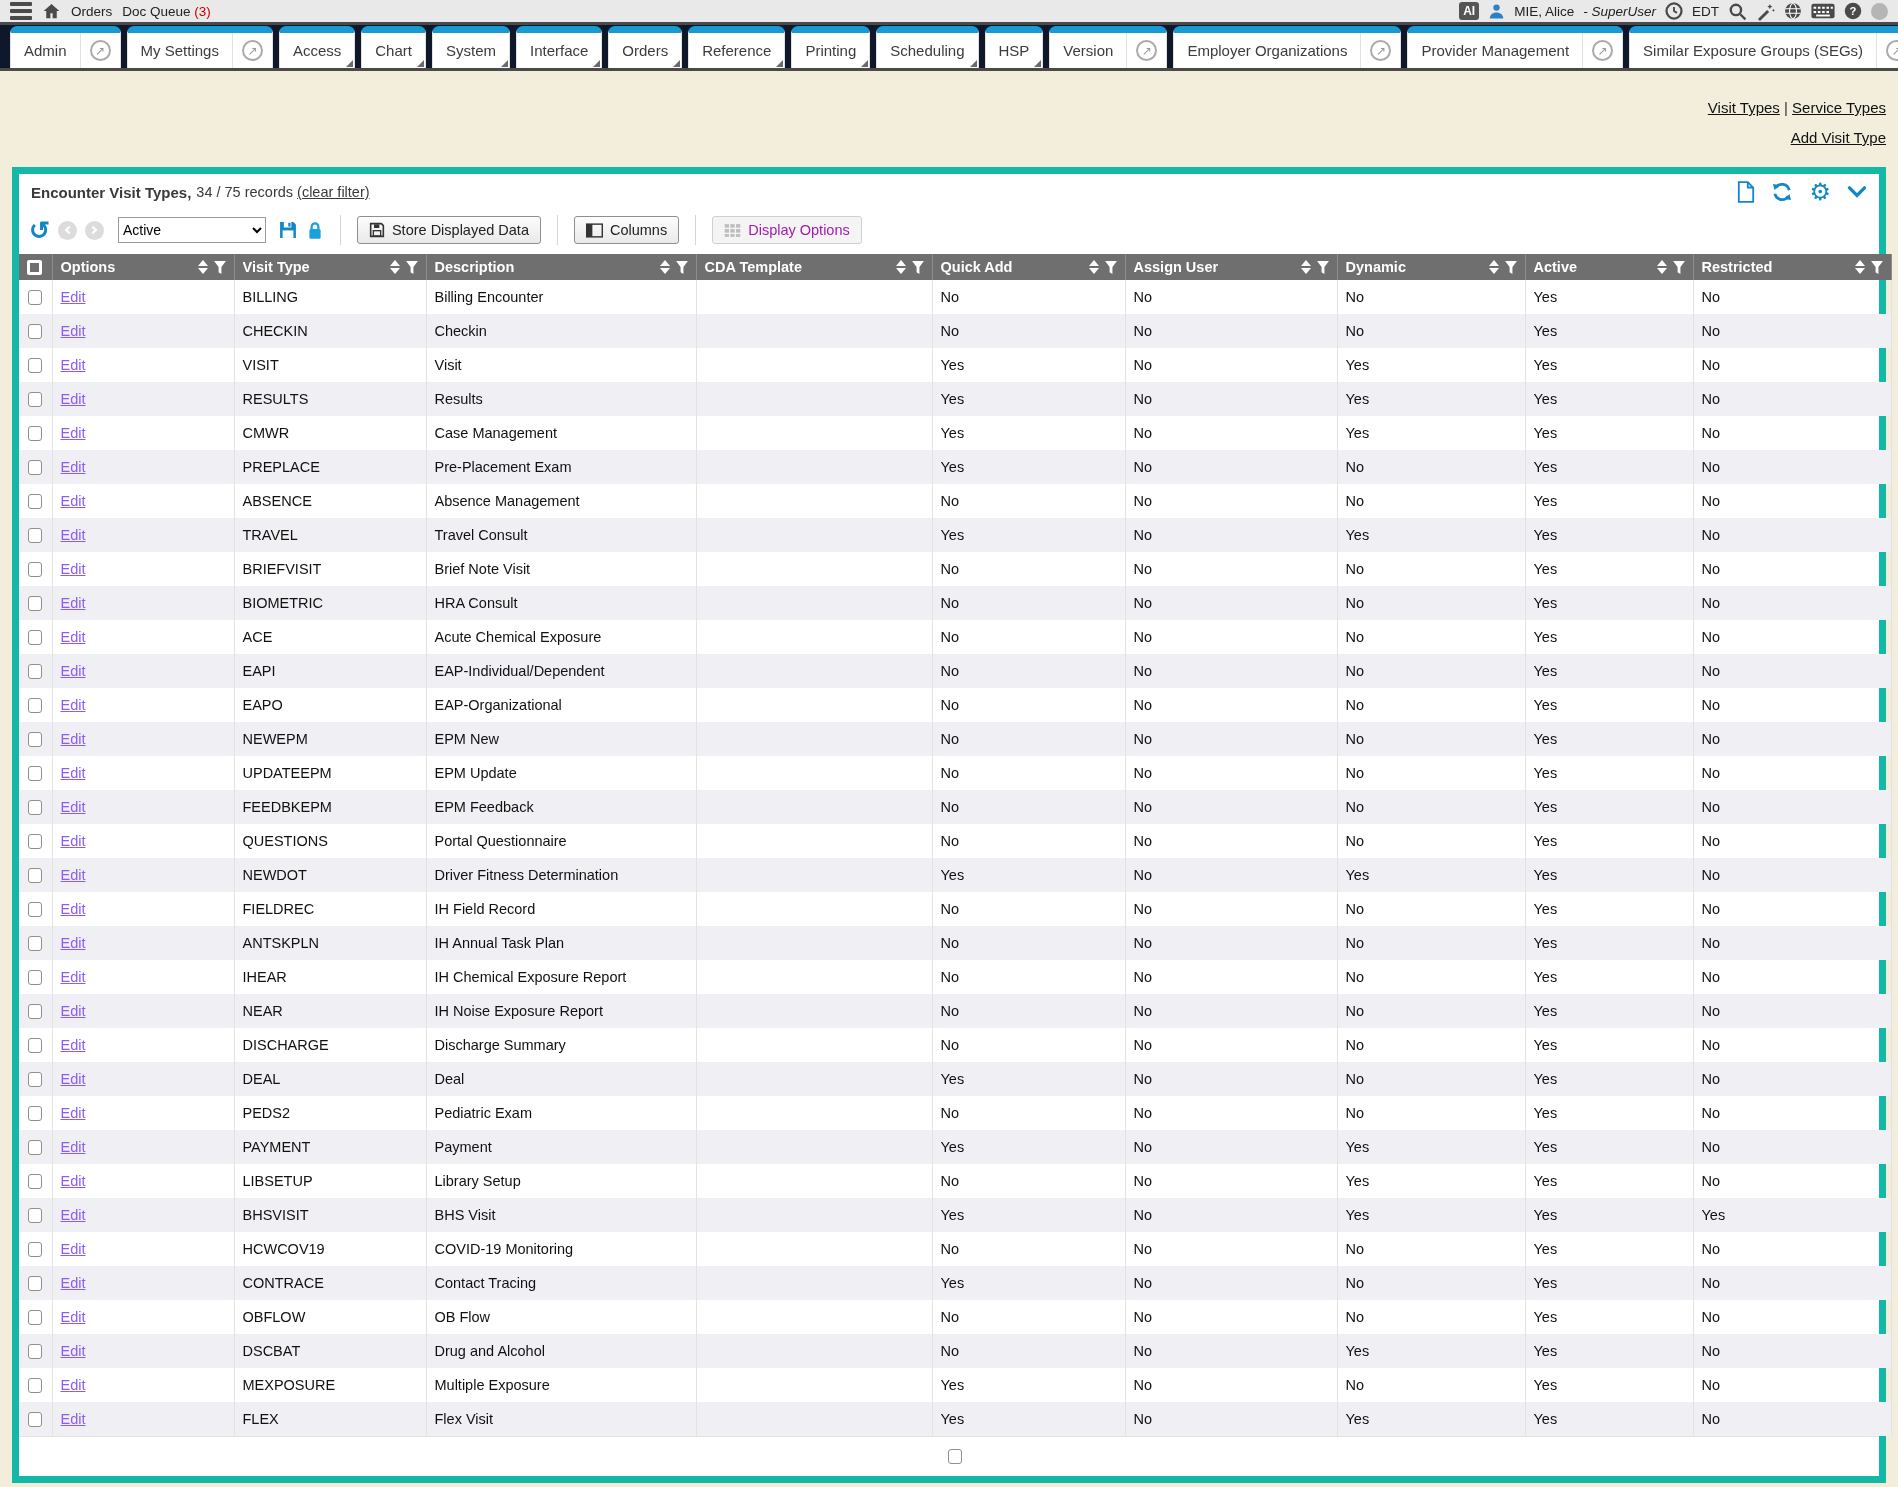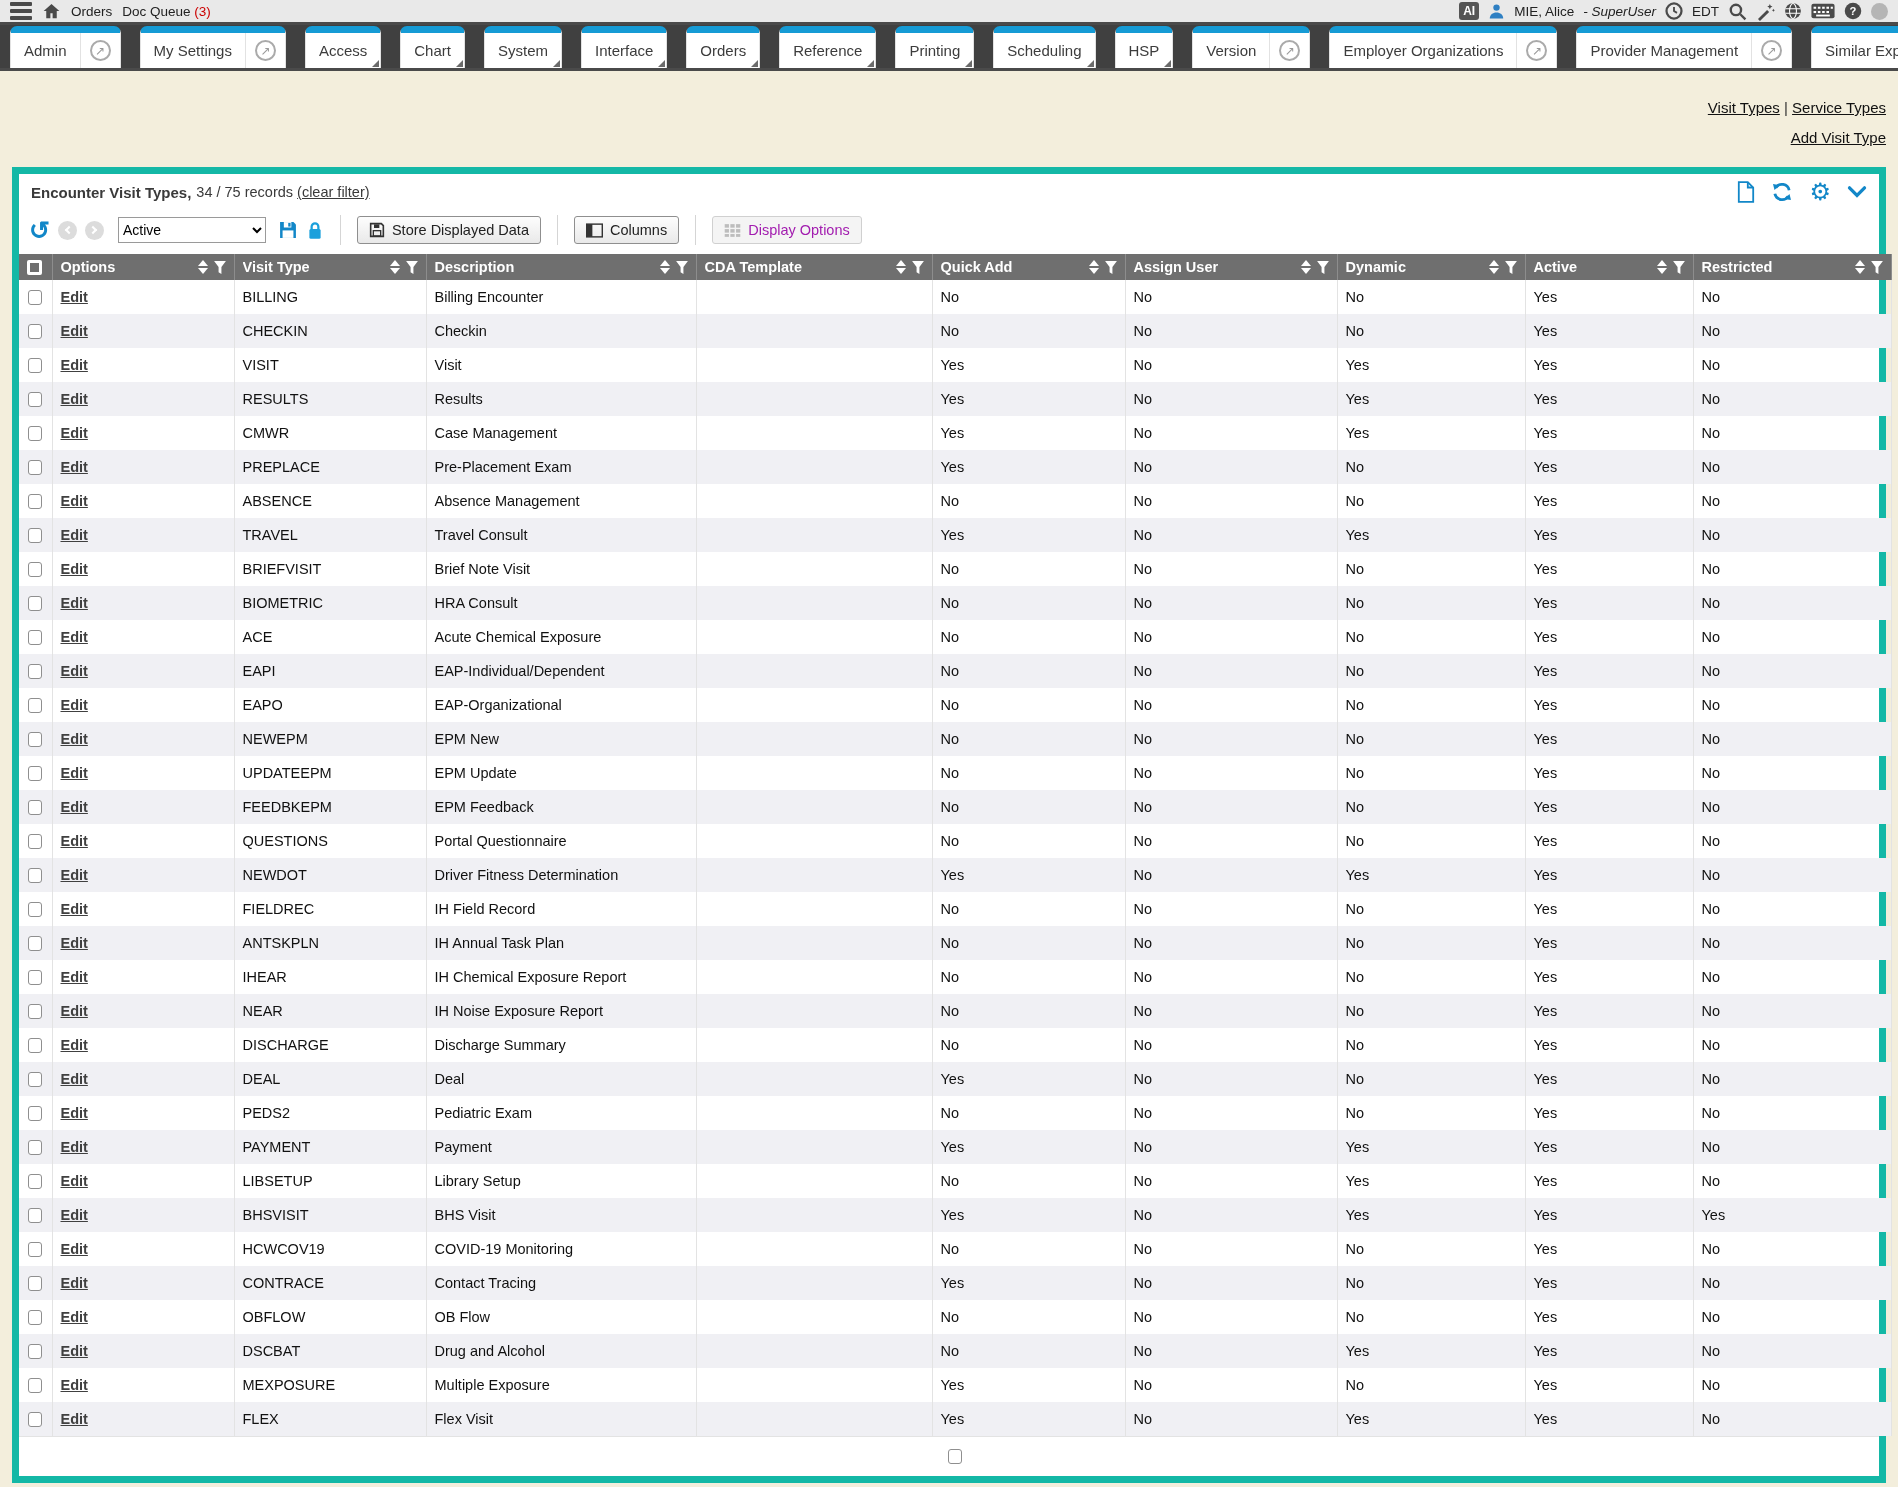--- a/index.html
+++ b/index.html
@@ -16,22 +16,22 @@
   .topbar-right { margin-left:auto; display:flex; align-items:center; gap:9px; }
   .ai-badge { background:#555; color:#fff; font-weight:bold; font-size:12px;
     padding:2px 4px; border-radius:3px; }
   .username { font-size:13.5px; }
   .userrole { font-size:13.5px; font-style:italic; }
   .tz { font-size:13.5px; }
   .icon { display:inline-flex; align-items:center; justify-content:center; }
   .gray-dot { width:17px; height:17px; border-radius:50%; background:#b5b5b5; }
 
   
-  .tabbar { background:#404040; border-bottom:3px solid #4a4a4a;
-    display:flex; align-items:flex-end; gap:19px; padding:4px 10px 0 10px; height:46px; }
+  .tabbar { background:#0f172a; border-bottom:3px solid #4a4a4a;
+    display:flex; align-items:flex-end; gap:6px; padding:4px 10px 0 10px; height:46px; }
   .tab { position:relative; display:flex; align-items:stretch; background:#fff;
     border:1px solid #e2e2e2; border-bottom:none; border-top:7px solid #169bd5;
     border-radius:7px 7px 0 0; height:42px; cursor:pointer; }
   .tab .tab-label { padding:0 13px; font-size:15px; color:#3c3c3c; display:flex; align-items:center; white-space:nowrap; }
   .tab .ext { border-left:1px solid #e2e2e2; padding:0 9px; display:flex; align-items:center; }
   .tab .ext-circle { width:21px; height:21px; border:2px solid #aaa; border-radius:50%;
     color:#999; font-size:12px; display:flex; align-items:center; justify-content:center; }
   .tab.has-dd::after { content:""; position:absolute; right:1px; bottom:1px;
     border-left:7px solid transparent; border-bottom:7px solid #6b6b6b; }
 
@@ -77,21 +77,21 @@
   .sorter .up { border-left:5px solid transparent; border-right:5px solid transparent; border-bottom:6px solid #fff; }
   .sorter .dn { border-left:5px solid transparent; border-right:5px solid transparent; border-top:6px solid #fff; }
   .hdr-checkbox { width:15px; height:15px; background:#fff; border-radius:2px;
     display:flex; align-items:center; justify-content:center; cursor:pointer; }
   .hdr-checkbox i { width:9px; height:9px; background:#6f6f6f; display:block; }
   .grid td { height:34px; padding:0 8px; font-size:14.5px; color:#111;
     border-right:1px solid #e3e3e3; white-space:nowrap; overflow:hidden; }
   .grid tr:nth-child(even) td { background:#f0f0f4; }
   .row-check { width:14px; height:15px; border:1.5px solid #8f8f8f; border-radius:3px;
     background:#fff; display:block; margin:0 auto; cursor:pointer; }
-  .edit-link { color:#404040; text-decoration:underline; cursor:pointer;font-weight:bold; }
+  .edit-link { color:#8b5cf6; text-decoration:underline; cursor:pointer; }
   .grid-footer { height:40px; display:flex; align-items:center; padding-left:11px;
     border-top:1px solid #e3e3e3; }
 </style>
 </head>
 <body>
 
 <div class="topbar">
   <div class="hamburger">
       <span></span>
       <span></span>

